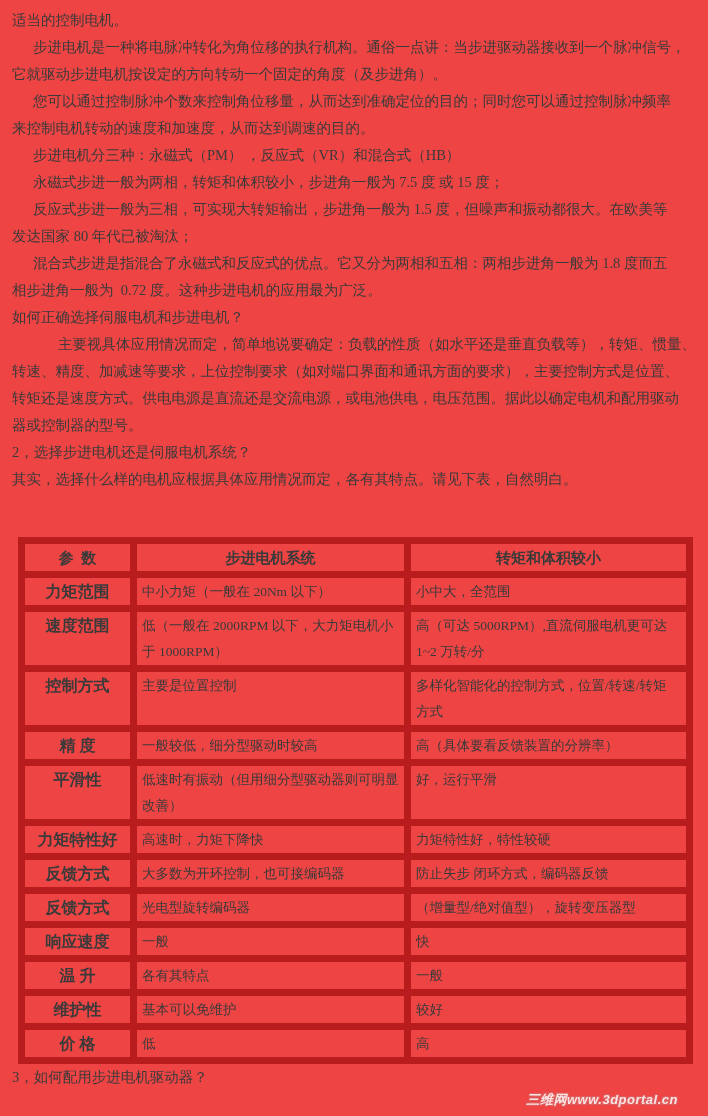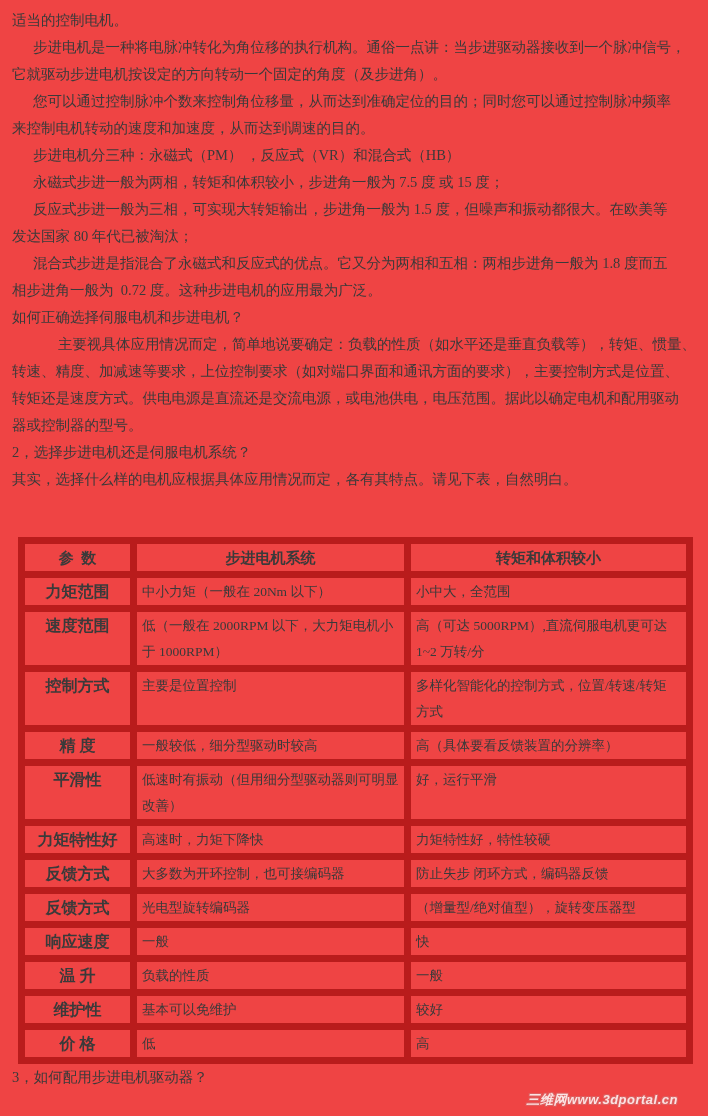--- a/index.html
+++ b/index.html
@@ -116,21 +116,21 @@
           <td>光电型旋转编码器</td>
           <td>（增量型/绝对值型），旋转变压器型</td>
         </tr>
         <tr style="height:28px">
           <td class="c1">响应速度</td>
           <td>一般</td>
           <td>快</td>
         </tr>
         <tr style="height:28px">
           <td class="c1">温 升</td>
-          <td>负载的性质</td>
+          <td>各有其特点</td>
           <td>一般</td>
         </tr>
         <tr style="height:30px">
           <td class="c1">维护性</td>
           <td>基本可以免维护</td>
           <td>较好</td>
         </tr>
         <tr style="height:26px">
           <td class="c1">价 格</td>
           <td>低</td>

